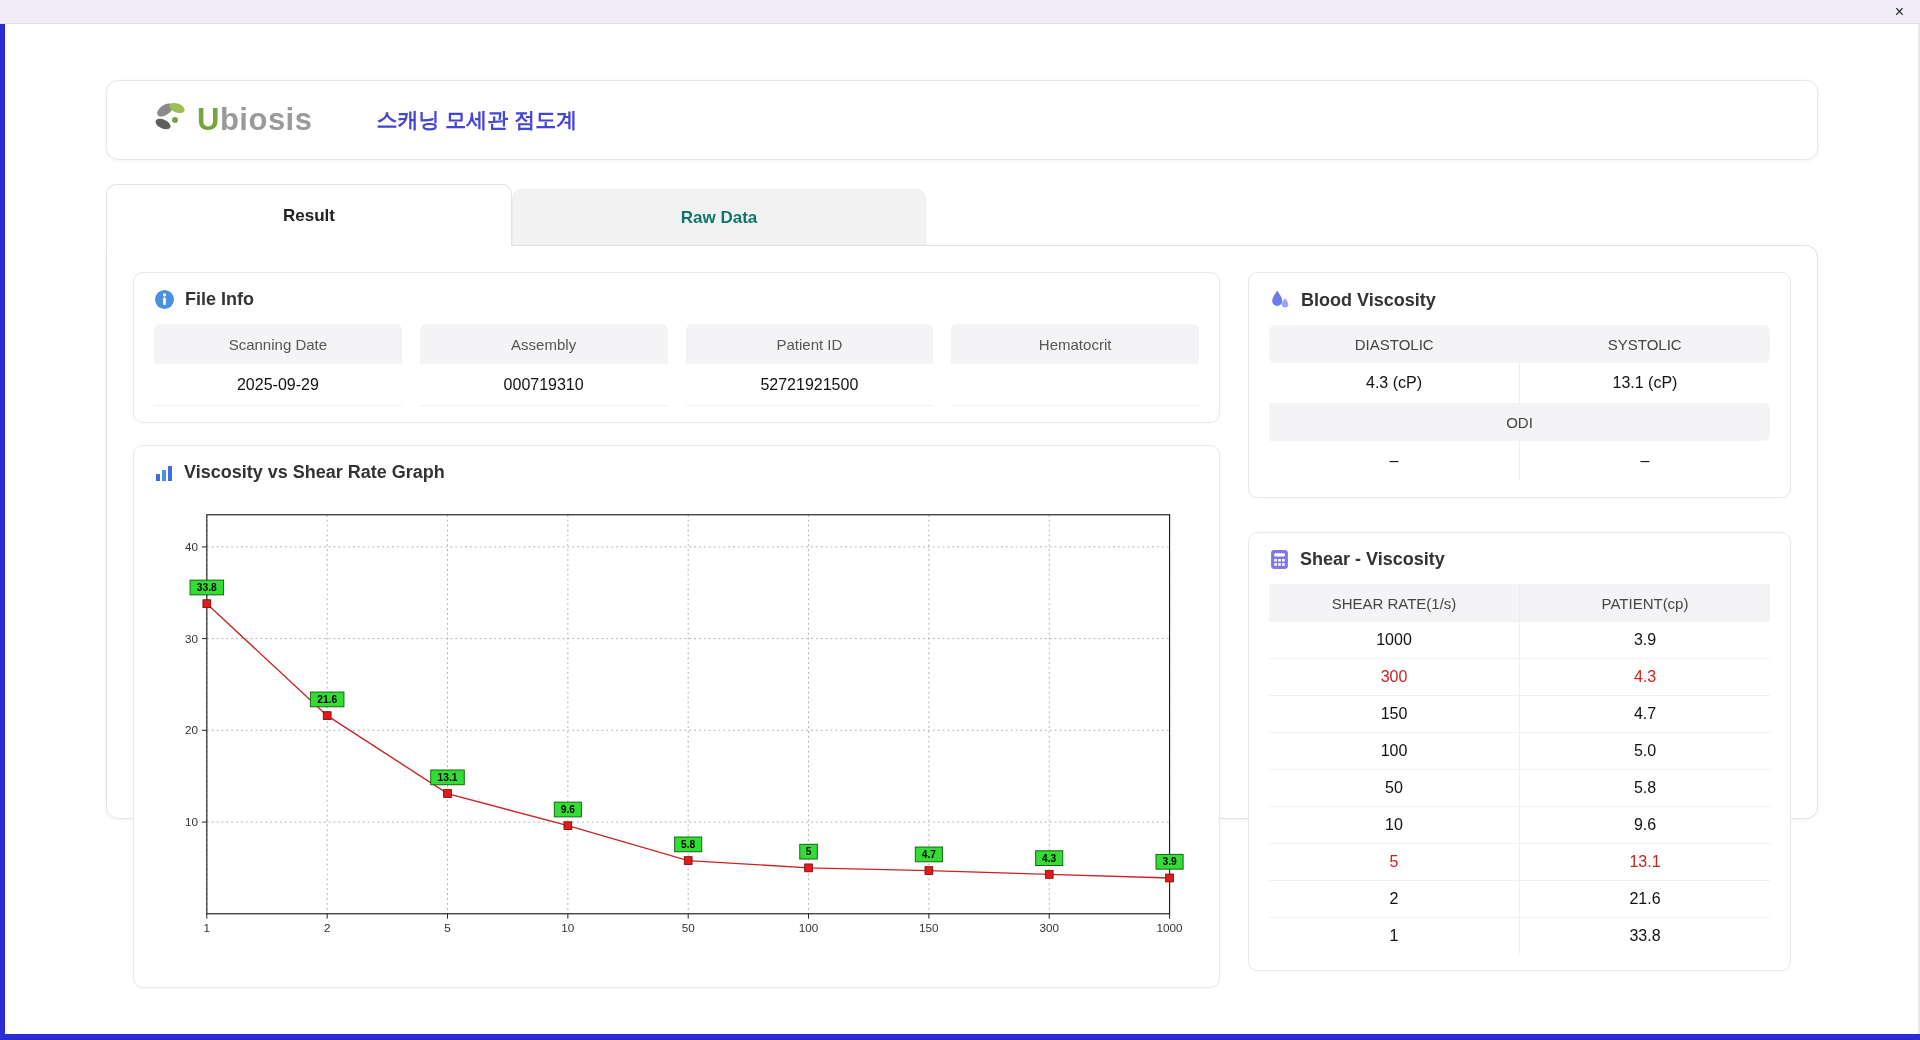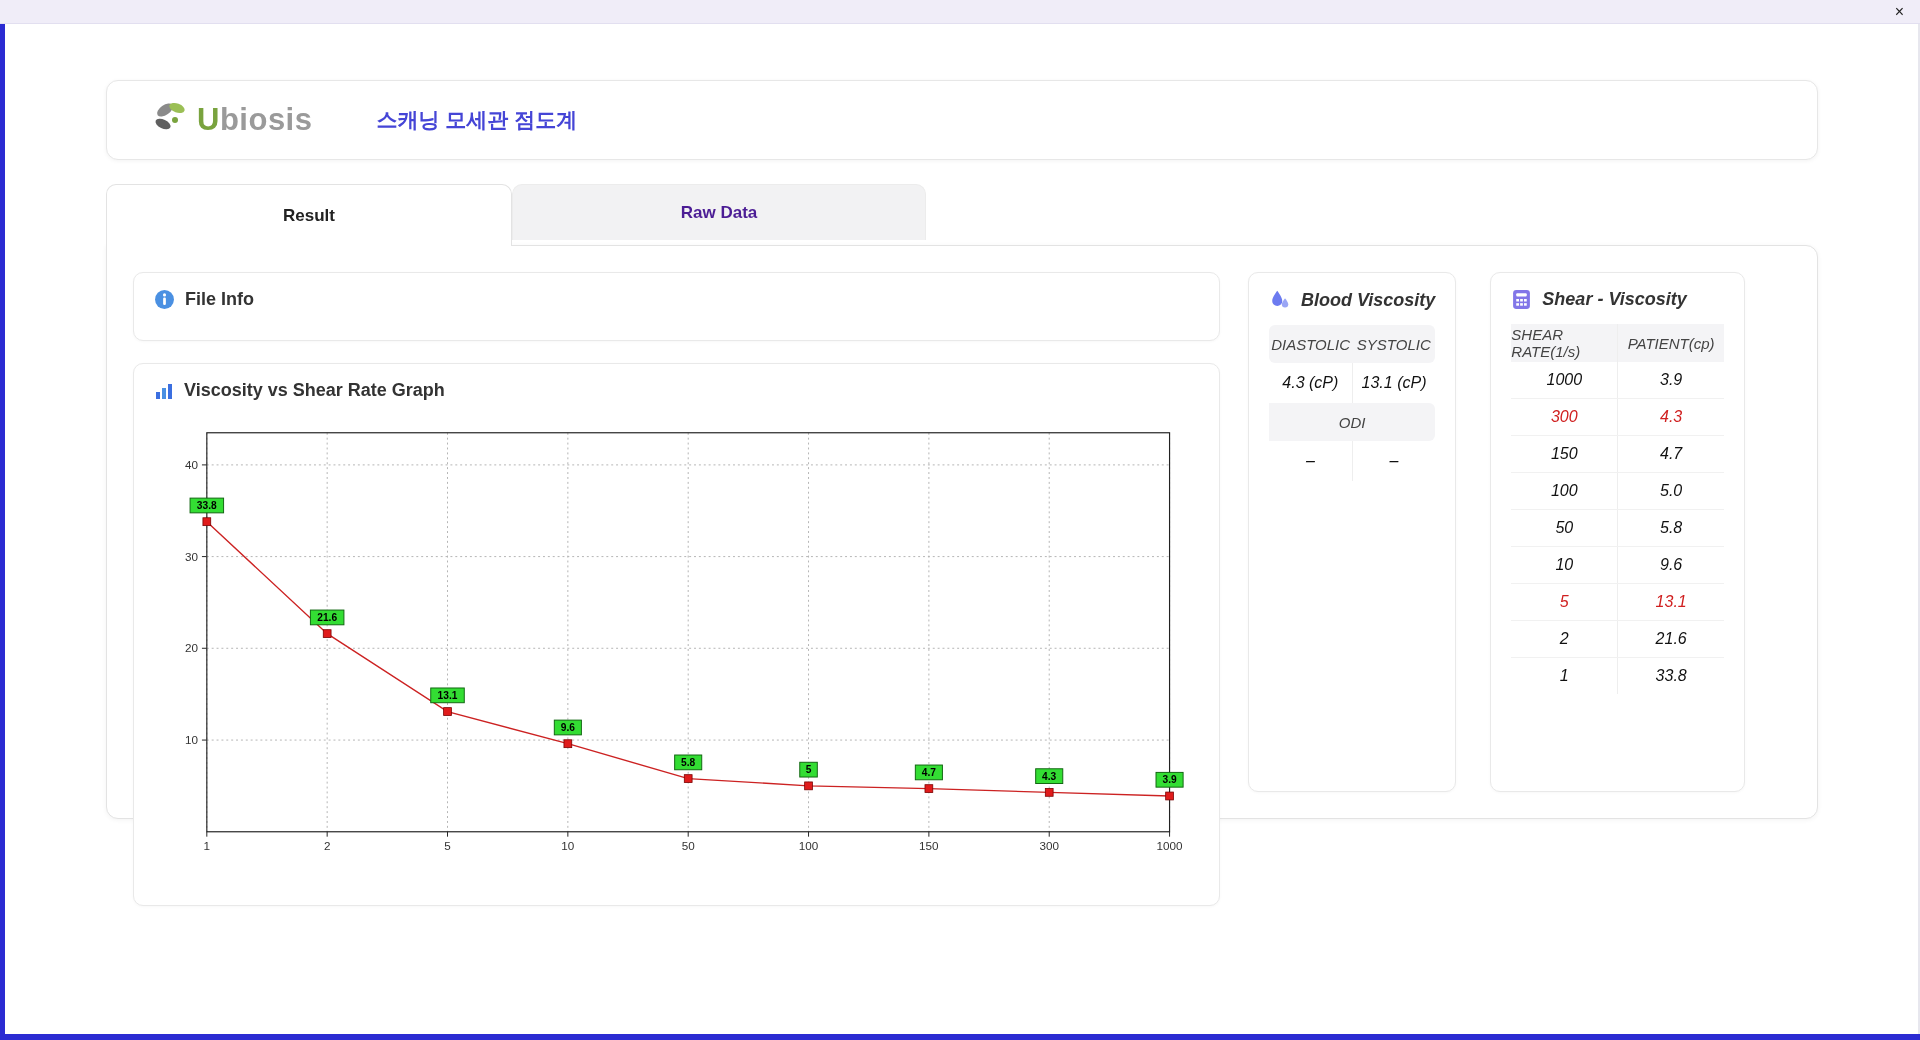--- a/index.html
+++ b/index.html
@@ -30,44 +30,44 @@
     display:flex; align-items:center; padding:0 46px;
     background:#fff;
   }
   .logo { display:flex; align-items:center; gap:4px; }
   .logo-text { font-size:31px; font-weight:bold; letter-spacing:.5px; }
   .logo-u { color:#79a33e; }
   .logo-rest { color:#9a9a9a; }
   .app-title { margin-left:64px; font-size:21px; font-weight:bold; color:#4545d6; }
 
   
-  .tabs { margin-top:24px; display:flex; position:relative; z-index:2; }
+  .tabs { margin-top:24px; display:flex; align-items:flex-end; position:relative; z-index:2; }
   .tab {
     display:flex; align-items:center; justify-content:center;
     font-size:17px; font-weight:bold; cursor:pointer;
     border-top-left-radius:10px; border-top-right-radius:10px;
   }
   .tab.active {
     width:406px; height:62px; background:#fff; color:#222;
     border:1px solid #e3e3e3; border-bottom:none; margin-bottom:-1px;
   }
   .tab.inactive {
-    width:414px; height:56px; background:#f2f2f3; color:#4c1d95;
+    width:414px; height:56px; background:#f2f2f3; color:#0f766e;
     border:1px solid #ececec; border-bottom:none;
   }
 
   
   .main-card {
     position:relative; z-index:1;
     border:1px solid #e3e3e3; border-radius:12px; border-top-left-radius:0;
     box-shadow:0 1px 5px rgba(0,0,0,.05);
     height:574px; padding:26px; display:flex; gap:28px; background:#fff;
   }
   .left-col { flex:1; display:flex; flex-direction:column; gap:22px; min-width:0; }
-  .right-col { width:543px; display:flex; flex-direction:row; gap:34px;font-style:italic; }
+  .right-col { width:543px; display:flex; flex-direction:column; gap:34px; }
 
   .card {
     border:1px solid #e9e9e9; border-radius:10px;
     box-shadow:0 1px 3px rgba(0,0,0,.03);
     padding:16px 20px; background:#fff;
   }
   .card-header { display:flex; align-items:center; gap:10px; font-size:18px; font-weight:bold; color:#333; margin-bottom:14px; }
   .card-header .icn { display:flex; align-items:center; }
 
   
@@ -145,20 +145,38 @@
         <div class="card-header">
           <span class="icn">
             <svg width="21" height="21" viewBox="0 0 20 20">
               <circle cx="10" cy="10" r="9" fill="#4a90e2"></circle>
               <circle cx="10" cy="5.6" r="1.5" fill="#fff"></circle>
               <rect x="8.7" y="8.2" width="2.6" height="7" rx="1.2" fill="#fff"></rect>
             </svg>
           </span>
           <span>File Info</span>
         </div>
+        <div class="fields" id="file-fields">
+            <div class="field">
+       <div class="field-label">Scanning Date</div>
+       <div class="field-value">2025-09-29</div>
+     </div>
+            <div class="field">
+       <div class="field-label">Assembly</div>
+       <div class="field-value">000719310</div>
+     </div>
+            <div class="field">
+       <div class="field-label">Patient ID</div>
+       <div class="field-value">52721921500</div>
+     </div>
+            <div class="field">
+       <div class="field-label">Hematocrit</div>
+       <div class="field-value"></div>
+     </div>
+          </div>
       </div>
 
       <div class="card graph-card">
         <div class="card-header">
           <span class="icn">
             <svg width="20" height="20" viewBox="0 0 20 20">
               <rect x="2" y="11" width="4" height="7" fill="#3b6fe0"></rect>
               <rect x="8" y="7" width="4" height="11" fill="#4a90e2"></rect>
               <rect x="14" y="3" width="4" height="15" fill="#3b6fe0"></rect>
             </svg>

